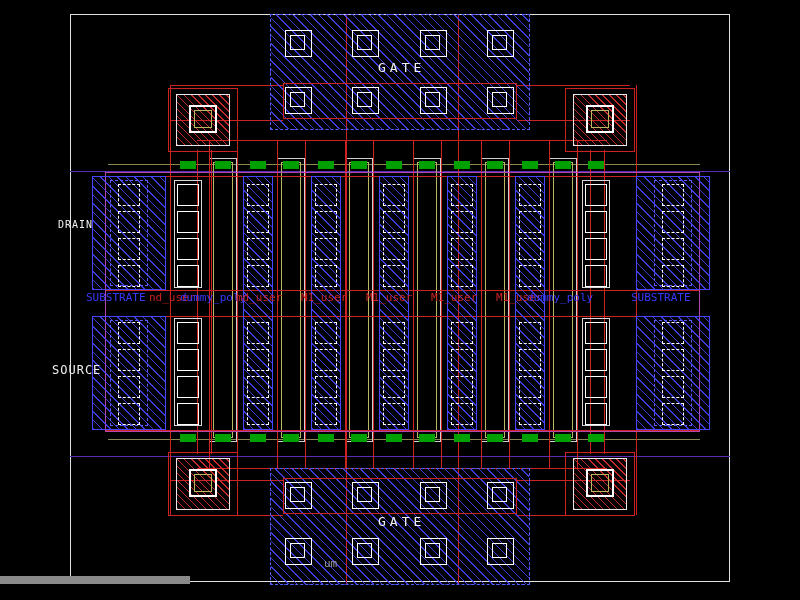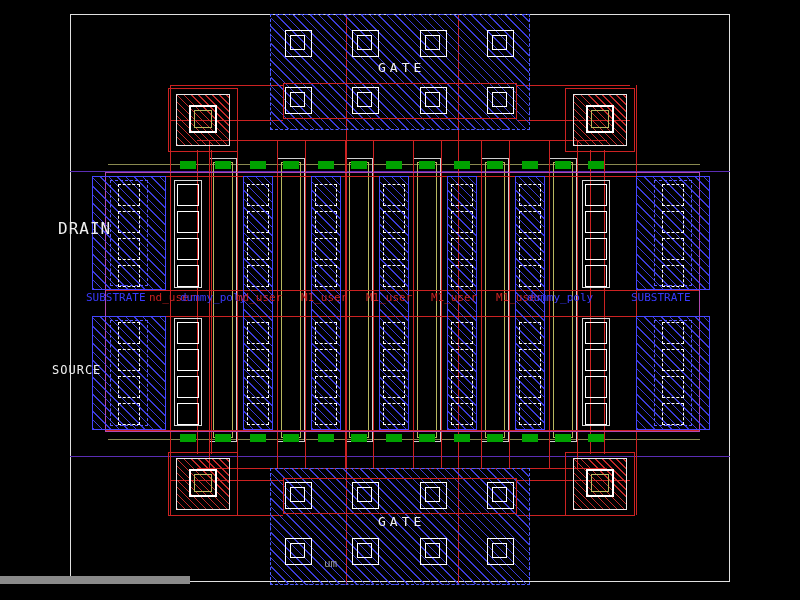--- a/index.html
+++ b/index.html
@@ -2,21 +2,21 @@
 <html><head>
 <meta charset="utf-8">
 <style>
   html,body{margin:0;padding:0;background:#000;}
   #canvas{position:relative;width:800px;height:600px;background:#000;overflow:hidden;
           font-family:"DejaVu Sans Mono",monospace;}
   .abs{position:absolute;box-sizing:border-box;}
   .lbl{position:absolute;white-space:pre;z-index:6;font-family:"DejaVu Sans Mono",monospace;}
   .hb{background-image:repeating-linear-gradient(45deg,rgba(70,70,255,.85) 0,rgba(70,70,255,.85) 1px,transparent 1px,transparent 6px);}
   .hr{background-image:repeating-linear-gradient(45deg,rgba(215,45,45,.9) 0,rgba(215,45,45,.9) 1px,transparent 1px,transparent 5px);}
-  #label-drain{left:58px;top:219px;color:#f0f0f0;font-size:16px;letter-spacing:1px;}
+  #label-drain{left:58px;top:219px;color:#f0f0f0;font-size:10px;letter-spacing:1px;}
   #label-source{left:52px;top:363px;color:#f0f0f0;font-size:12px;letter-spacing:1px;}
   #label-um{left:324px;top:557px;color:#9a9a9a;font-size:11px;}
   #hscrollbar{position:absolute;left:0;top:576px;width:190px;height:8px;background:#8a8a8a;z-index:7;}
 </style>
 </head>
 <body>
 
 <div id="canvas">
   <div class="lbl" id="label-drain">DRAIN</div>
   <div class="lbl" id="label-source">SOURCE</div>

